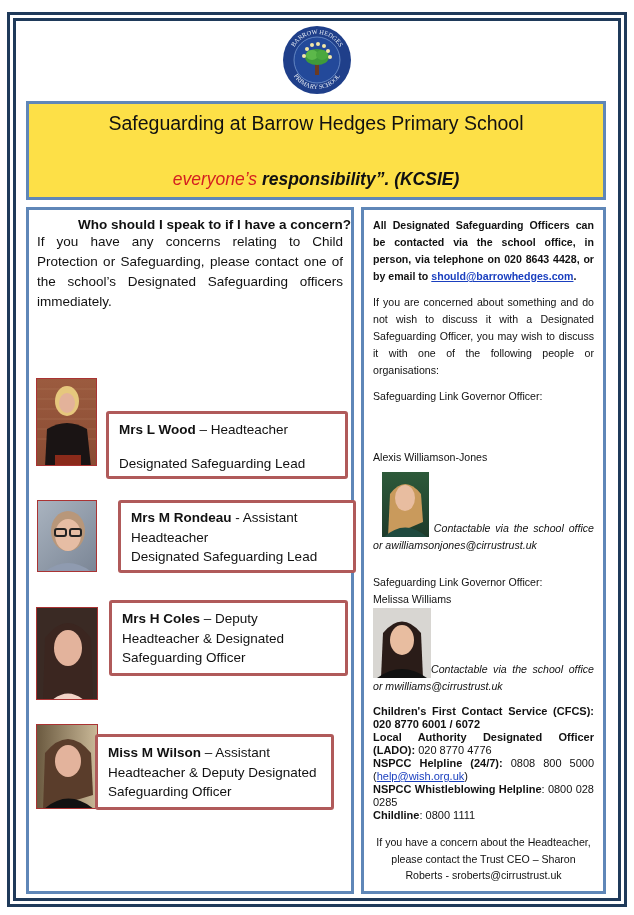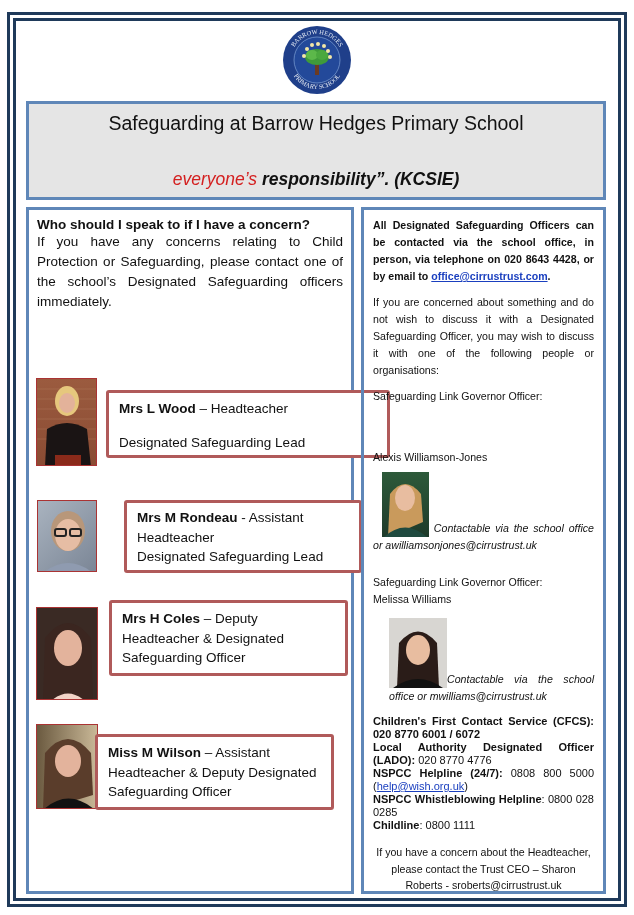--- a/index.html
+++ b/index.html
@@ -7,30 +7,30 @@
   body { position: relative; font-family: "Liberation Sans", sans-serif; color: #111; }
 
   
   .frame-outer { position: absolute; left: 7px; top: 12px; width: 620px; height: 895px; border: 3px solid #1f3a5a; }
   .frame-inner { position: absolute; left: 13px; top: 18px; width: 608px; height: 883px; border: 3px solid #1f3a5a; }
 
   
   .logo { position: absolute; left: 282px; top: 25px; width: 70px; height: 70px; }
 
   
-  .title-box { position: absolute; left: 26px; top: 101px; width: 580px; height: 99px; border: 3px solid #5f87b8; background:#e5e5e5; text-align:center; }
+  .title-box { position: absolute; left: 26px; top: 101px; width: 580px; height: 99px; border: 3px solid #5f87b8; background:#fde047; text-align:center; }
   .title-box .title { font-family: "Liberation Sans", sans-serif; font-size: 19.5px; margin-top: 8px; color:#111; }
   .title-box .quote { font-family: "Liberation Sans", sans-serif; font-size: 17.5px; font-style: italic; font-weight: bold; line-height: 23px; margin-top: 10px; color:#111; }
   .title-box .quote .red { color: #d42020; font-weight: normal; }
 
   
   .panel-left { position: absolute; left: 26px; top: 207px; width: 328px; height: 687px; border: 3px solid #5f87b8; }
   .panel-right { position: absolute; left: 361px; top: 207px; width: 245px; height: 687px; border: 3px solid #5f87b8; }
 
-  .left-head { font-family: "Liberation Sans", sans-serif; font-weight: bold; font-size: 13.5px; text-align: left; margin-top: 7px; padding-left: 8px; }
+  .left-head { font-family: "Liberation Sans", sans-serif; font-weight: bold; font-size: 13.5px; text-align: right; margin-top: 7px; }
   .left-para { font-family: "Liberation Sans", sans-serif; font-size: 13.5px; line-height: 20px; text-align: justify; padding: 0 8px 0 8px; margin-top: 0px; }
   .left-they { font-family: "Liberation Sans", sans-serif; font-size: 13.5px; padding: 0 8px; margin-top: 20px; }
 
   .officer-photo { position: absolute; border: 1px solid #a33; overflow: hidden; }
   .officer-card { position: absolute; border: 3px solid #b05a5a; border-radius: 3px; background: #fff; padding: 6px 10px; font-size: 13.5px; line-height: 19.5px; font-family: "Liberation Sans", sans-serif; color:#111; }
   .officer-card b { font-weight: bold; }
 
   .right-content { font-family: "Liberation Sans", sans-serif; font-size: 10.6px; line-height: 17px; padding: 7px 9px 0 9px; color: #111; }
   .right-content p { margin-bottom: 9px; text-align: justify; }
   .right-content .b { font-weight: bold; }
@@ -91,35 +91,35 @@
         <line x1="0" y1="40" x2="61" y2="40"></line>
         <line x1="0" y1="50" x2="61" y2="50"></line>
         <line x1="0" y1="60" x2="61" y2="60"></line>
     </g>
     <ellipse cx="30" cy="22" rx="12" ry="15" fill="#e6c77d"></ellipse>
     <ellipse cx="30" cy="24" rx="8" ry="10" fill="#e3b29a"></ellipse>
     <path d="M8 88 L10 50 Q30 38 50 50 L54 88 Z" fill="#1a1414"></path>
     <rect x="18" y="76" width="26" height="12" fill="#8a2a1a"></rect>
   </svg>
 </div>
-<div class="officer-card" style="left:106px;top:390px;width:284px;height:68px;">
+<div class="officer-card" style="left:106px;top:411px;width:242px;height:68px;">
   <div><b>Mrs L Wood</b><span> – </span><span>Headteacher</span></div>
   <div style="margin-top:14px;">Designated Safeguarding Lead</div>
 </div>
 
 <div class="officer-photo" style="left:37px;top:500px;width:60px;height:72px;background:linear-gradient(135deg,#a9b3bf,#7b8696);">
   <svg width="60" height="72" viewBox="0 0 60 72">
     <ellipse cx="30" cy="30" rx="17" ry="20" fill="#b8977a"></ellipse>
     <ellipse cx="30" cy="34" rx="13" ry="16" fill="#e6bda4"></ellipse>
     <rect x="17" y="28" width="11" height="7" rx="2" fill="none" stroke="#222" stroke-width="2"></rect>
     <rect x="32" y="28" width="11" height="7" rx="2" fill="none" stroke="#222" stroke-width="2"></rect>
     <path d="M5 72 Q30 52 55 72 Z" fill="#8f9bb0"></path>
   </svg>
 </div>
-<div class="officer-card" style="left:124px;top:500px;width:238px;height:73px;padding-top:5px;">
+<div class="officer-card" style="left:118px;top:500px;width:238px;height:73px;padding-top:5px;">
   <div><b>Mrs M Rondeau</b><span> - </span><span>Assistant Headteacher</span></div>
   <div>Designated Safeguarding Lead</div>
 </div>
 
 <div class="officer-photo" style="left:36px;top:607px;width:62px;height:93px;background:#3a2a24;">
   <svg width="62" height="93" viewBox="0 0 62 93">
     <path d="M6 93 L8 30 Q31 0 54 30 L56 93 Z" fill="#3b2620"></path>
     <ellipse cx="31" cy="40" rx="14" ry="18" fill="#e3b39c"></ellipse>
     <path d="M14 93 Q31 78 48 93 Z" fill="#f2d4c8"></path>
   </svg>
@@ -134,39 +134,39 @@
     <ellipse cx="31" cy="36" rx="13" ry="16" fill="#e3b39c"></ellipse>
     <path d="M6 85 Q31 62 58 85 Z" fill="#111"></path>
   </svg>
 </div>
 <div class="officer-card" style="left:95px;top:734px;width:239px;height:76px;padding-top:6px;">
   <div><b>Miss M Wilson</b><span> – </span><span>Assistant Headteacher &amp; Deputy Designated Safeguarding Officer</span></div>
 </div>
 
 <div class="panel-right">
   <div class="right-content">
-    <p class="b"><span>All Designated Safeguarding Officers can be contacted via the school office, in person, via telephone on 020 8643 4428, or by email to </span><a>office@cirrustrust.com</a>.</p>
+    <p class="b"><span>All Designated Safeguarding Officers can be contacted via the school office, in person, via telephone on 020 8643 4428, or by email to </span><a>should@barrowhedges.com</a>.</p>
     <p>If you are concerned about something and do not wish to discuss it with a Designated Safeguarding Officer, you may wish to discuss it with one of the following people or organisations:</p>
 
     <div style="margin-bottom:6px;">Safeguarding Link Governor Officer:</div>
     <div style="margin-bottom:6px;margin-top:44px;">Alexis Williamson-Jones</div>
     <div class="contact-line" style="margin-bottom:20px;">
       <span class="gov-photo" style="margin-left:9px;width:47px;height:65px;background:linear-gradient(#2d5a3a,#1e3a2a);">
         <svg width="47" height="65" viewBox="0 0 47 65">
           <path d="M6 65 L8 22 Q23 2 39 22 L41 50 Z" fill="#c99a5c"></path>
           <ellipse cx="23" cy="26" rx="10" ry="13" fill="#e8bda0"></ellipse>
           <path d="M2 65 Q23 46 45 65 Z" fill="#1f4a3f"></path>
         </svg>
       </span>
       <span>Contactable via the school office or awilliamsonjones@cirrustrust.uk</span>
     </div>
 
     <div>Safeguarding Link Governor Officer:</div>
-    <div style="margin-bottom:10px;">Melissa Williams</div>
-    <div class="contact-line" style="margin-bottom:10px;margin-left:16px;">
+    <div style="">Melissa Williams</div>
+    <div class="contact-line" style="margin-bottom:10px;">
       <span class="gov-photo" style="width:58px;height:70px;background:#d8d6d2;">
         <svg width="58" height="70" viewBox="0 0 58 70">
           <path d="M8 70 L10 25 Q29 2 48 25 L50 70 Z" fill="#2a1c18"></path>
           <ellipse cx="29" cy="32" rx="12" ry="15" fill="#e8bda0"></ellipse>
           <path d="M4 70 Q29 52 54 70 Z" fill="#111"></path>
         </svg>
       </span><span>Contactable via the school office or mwilliams@cirrustrust.uk</span>
     </div>
 
     <div class="contacts">

